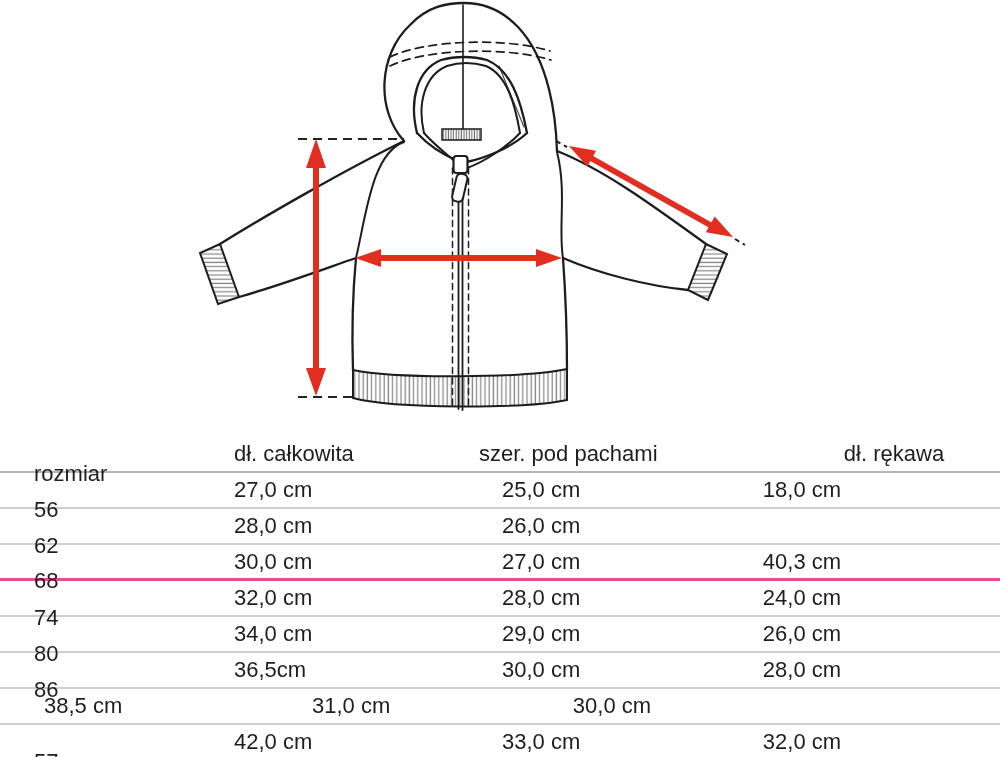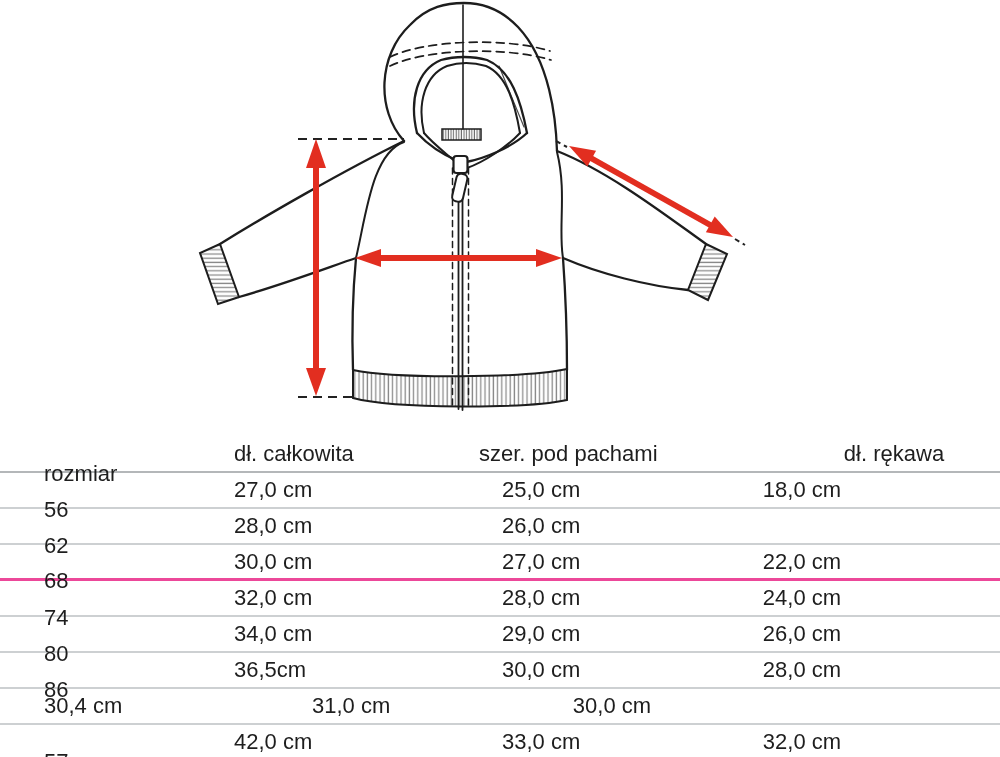--- a/index.html
+++ b/index.html
@@ -27,21 +27,21 @@
   .trow {
     display: flex;
     align-items: center;
     height: 36px;
     box-sizing: border-box;
     border-bottom: 2px solid #cdd0d2;
   }
   .trow.thead { border-bottom: 2px solid #b4b7b9; }
   .trow.group-end { border-bottom: 3px solid #ec4899; }
   .cell { box-sizing: border-box; white-space: nowrap; }
-  .c0 { width: 190px; padding-left: 44px; text-align: left; margin-top: 39px; }
+  .c0 { width: 190px; padding-left: 34px; text-align: left; margin-top: 39px; }
   .c1 { width: 245px; padding-left: 44px; text-align: left; }
   .c2 { width: 265px; text-align: left; }
   .thead .c2 { padding-left: 44px; }
   .trow:not(.thead) .c2 { padding-left: 67px; }
   .c3 { width: 300px; }
   .thead .c3 { text-align: center; padding-left: 88px; }
   .trow:not(.thead) .c3 { text-align: center; padding-right: 96px; }
 </style>
 </head>
 <body>
@@ -150,42 +150,42 @@
     </div>
     <div class="trow">
       <div class="cell c0">62</div>
       <div class="cell c1">28,0 cm</div>
       <div class="cell c2">26,0 cm</div>
     </div>
     <div class="trow group-end">
       <div class="cell c0">68</div>
       <div class="cell c1">30,0 cm</div>
       <div class="cell c2">27,0 cm</div>
-      <div class="cell c3">22,0 cm</div>
+      <div class="cell c3">40,3 cm</div>
     </div>
     <div class="trow">
       <div class="cell c0">74</div>
       <div class="cell c1">32,0 cm</div>
       <div class="cell c2">28,0 cm</div>
       <div class="cell c3">24,0 cm</div>
     </div>
     <div class="trow">
       <div class="cell c0">80</div>
       <div class="cell c1">34,0 cm</div>
       <div class="cell c2">29,0 cm</div>
       <div class="cell c3">26,0 cm</div>
     </div>
     <div class="trow">
       <div class="cell c0">86</div>
       <div class="cell c1">36,5cm</div>
       <div class="cell c2">30,0 cm</div>
       <div class="cell c3">28,0 cm</div>
     </div>
     <div class="trow">
-      <div class="cell c1">30,4 cm</div>
+      <div class="cell c1">38,5 cm</div>
       <div class="cell c2">31,0 cm</div>
       <div class="cell c3">30,0 cm</div>
     </div>
     <div class="trow">
       <div class="cell c0">57</div>
       <div class="cell c1">42,0 cm</div>
       <div class="cell c2">33,0 cm</div>
       <div class="cell c3">32,0 cm</div>
     </div>
   </div>

